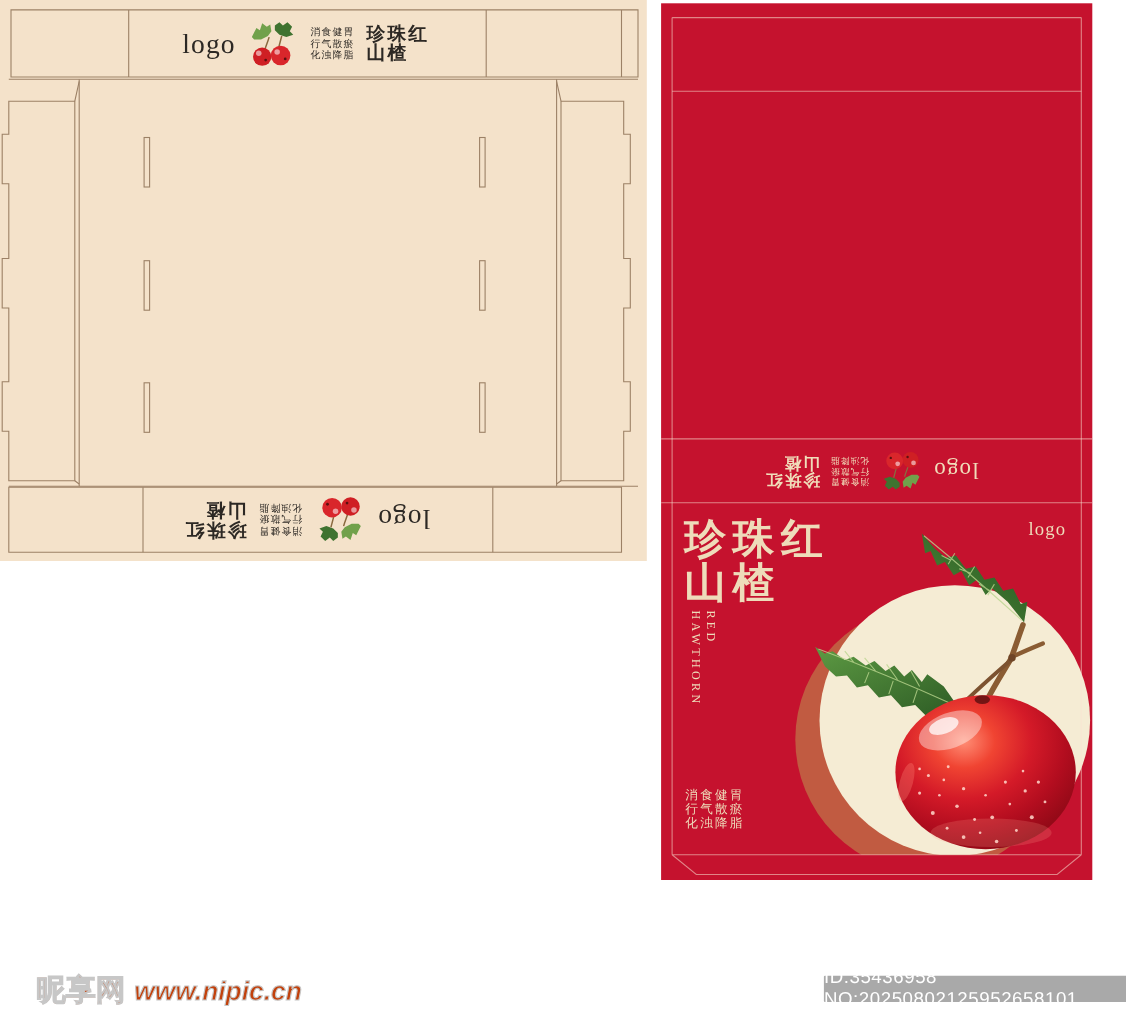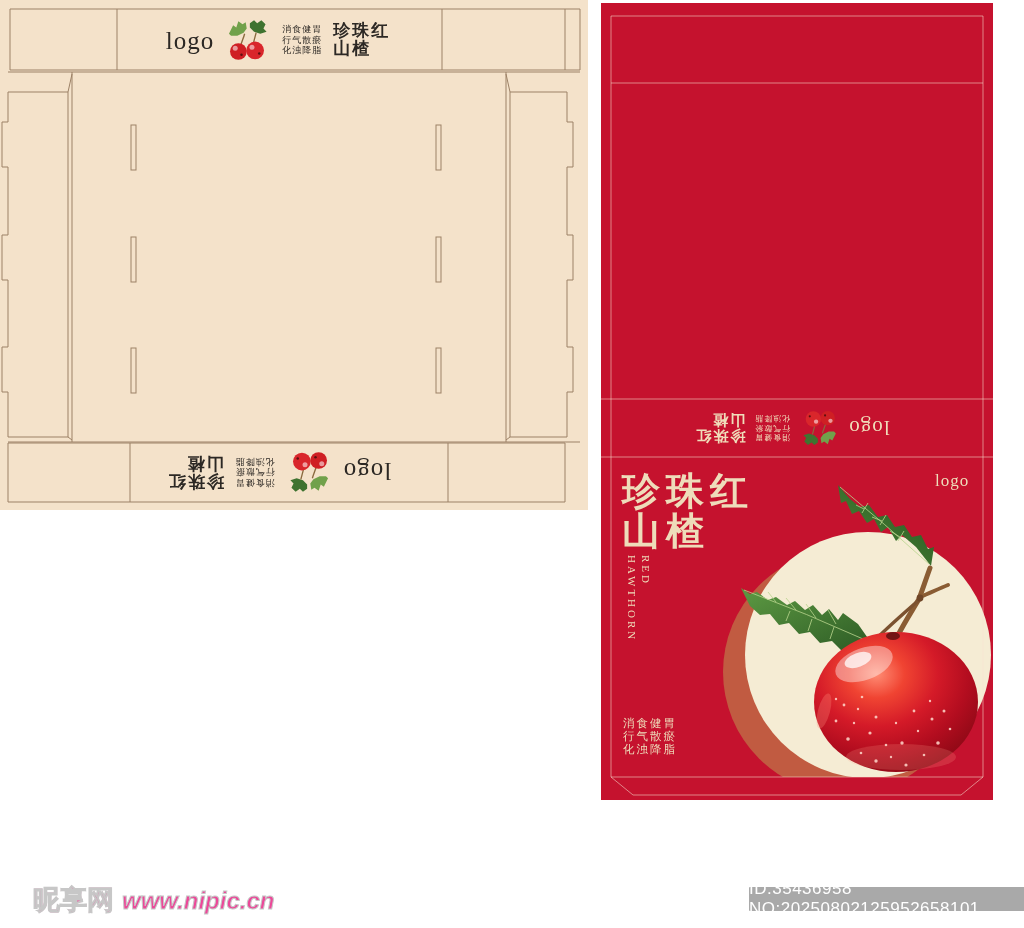--- a/index.html
+++ b/index.html
@@ -32,21 +32,21 @@
   .front-title{position:absolute;left:21px;top:468px;z-index:4;display:flex;flex-direction:column;
                color:#eedcba;font-size:38px;line-height:40px;letter-spacing:6px;font-weight:700;}
   .front-en{position:absolute;left:24px;top:552px;height:115px;z-index:4;writing-mode:vertical-rl;
             color:#eedcba;font-size:11px;letter-spacing:3px;line-height:14px;}
   .front-en span{display:block;}
   .front-logo{position:absolute;left:334px;top:468px;z-index:4;color:#eedcba;font-size:17px;letter-spacing:1px;}
   .front-benefits{position:absolute;left:22px;top:714px;z-index:4;display:flex;flex-direction:column;
                   color:#eedcba;font-size:11.5px;line-height:13px;letter-spacing:2px;}
 
   
-  .watermark{position:absolute;left:33px;top:882px;color:#ec4899;
+  .watermark{position:absolute;left:33px;top:882px;color:#c2410c;
              -webkit-text-stroke:1px #c7c7c7;font-family:"Liberation Sans","DejaVu Sans",sans-serif;
              font-weight:bold;white-space:nowrap;}
   .watermark .site{font-size:27px;}
   .watermark .url{font-size:24px;font-style:italic;margin-left:8px;}
   .id-badge{position:absolute;left:749px;top:887px;width:296px;height:24px;background:#a9a9a9;
             color:#ffffff;font-family:"Liberation Sans","DejaVu Sans",sans-serif;font-size:17px;
             display:flex;align-items:center;justify-content:center;letter-spacing:0.5px;border-radius:1px;}
 </style>
 </head>
 <body>

